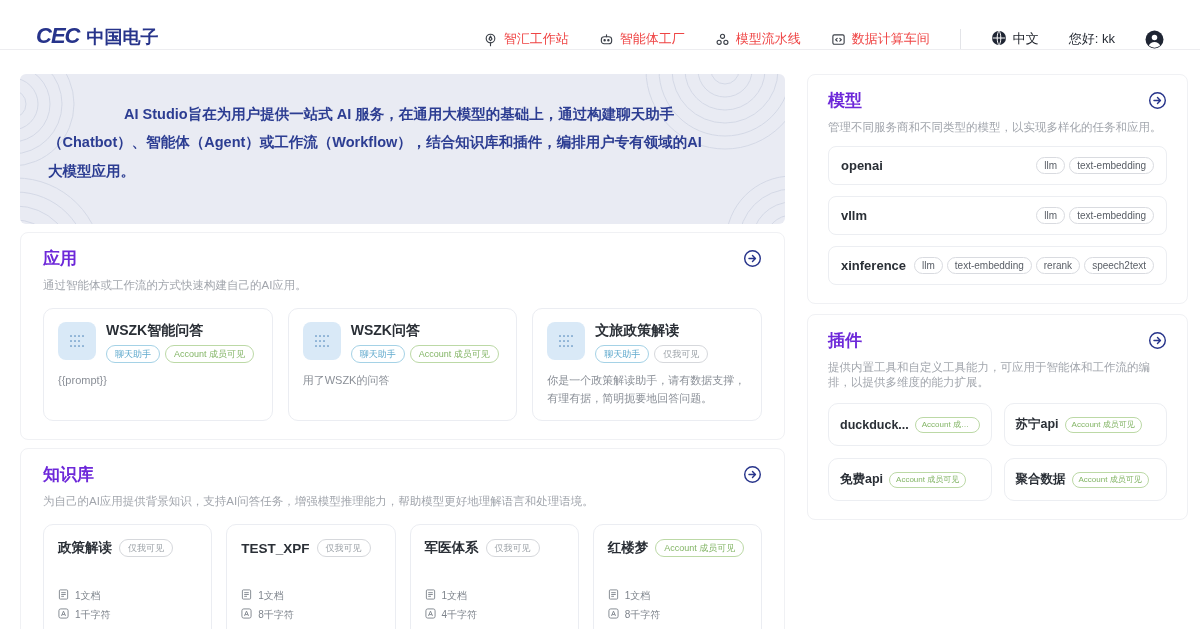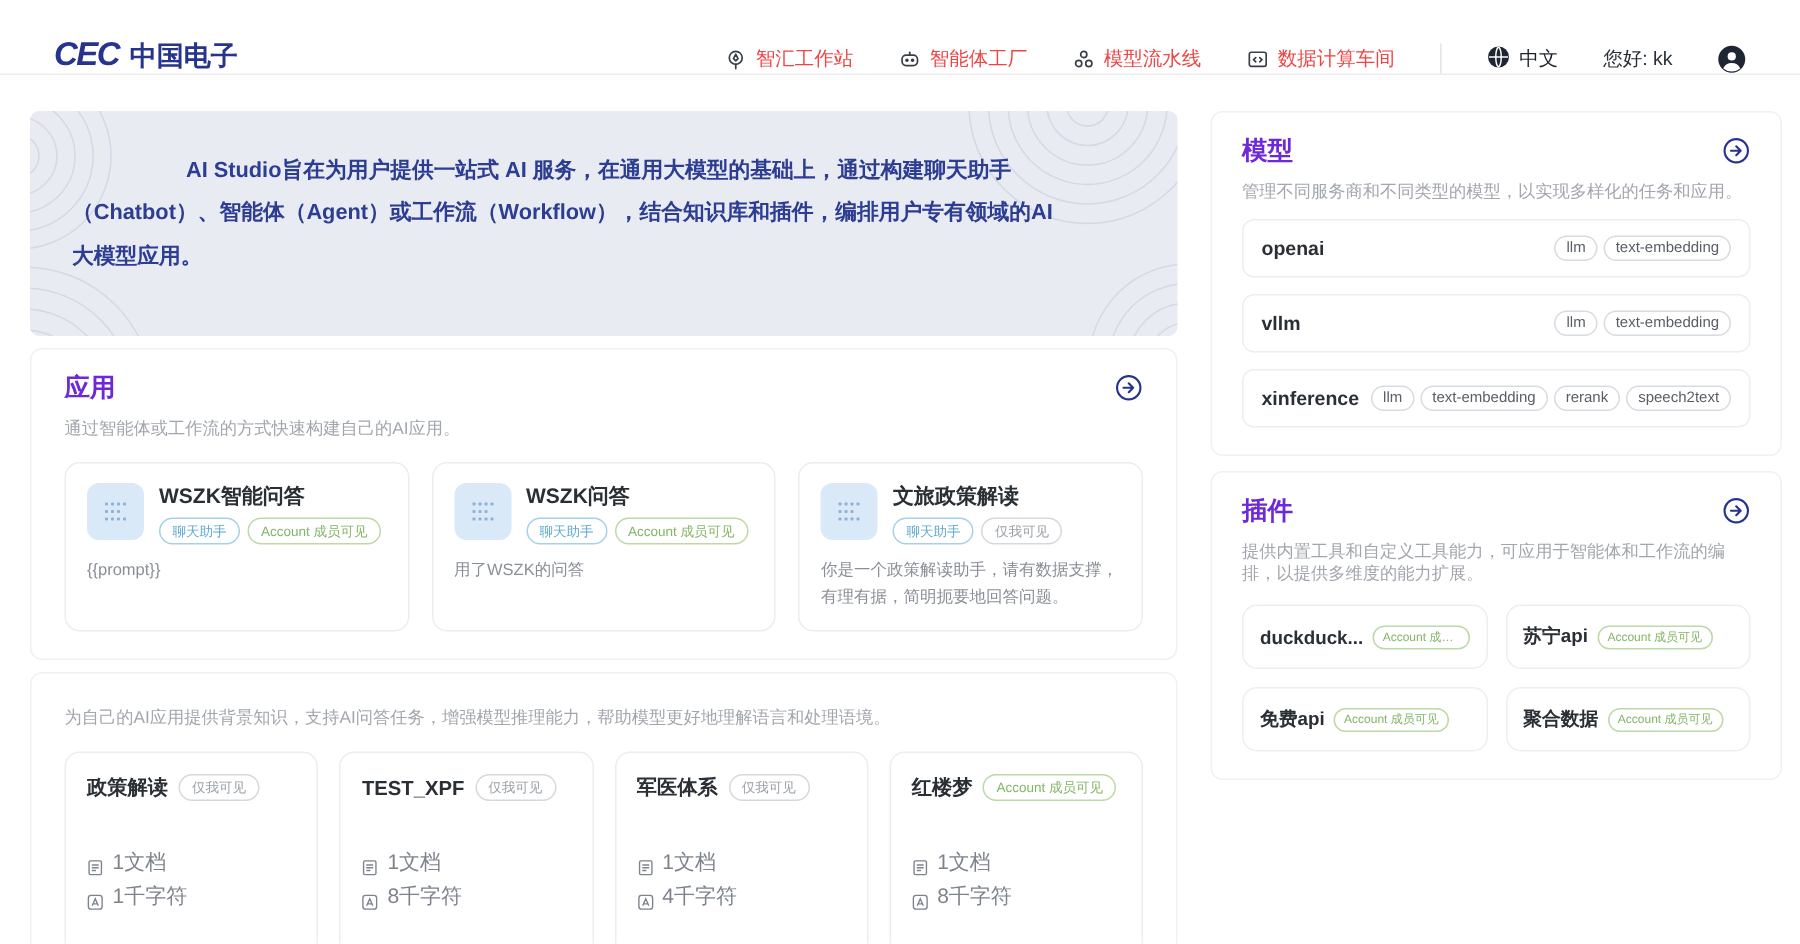--- a/index.html
+++ b/index.html
@@ -56,21 +56,21 @@
   .app-desc { margin-top:9px; font-size:11px; color:#8a8f97; line-height:1.6;
     display:-webkit-box; -webkit-line-clamp:2; -webkit-box-orient:vertical; overflow:hidden; }
 
   
   .kb-cards { display:flex; gap:14px; margin-top:15px; }
   .kb-card { flex:1; border:1px solid #ebedf2; border-radius:10px; padding:14px; height:170px;
     cursor:pointer; background:#fff; }
   .kb-title-row { display:flex; align-items:center; gap:7px; }
   .kb-title { font-size:13.5px; font-weight:bold; color:#2a2f36; white-space:nowrap; }
   .kb-stats { margin-top:32px; display:flex; flex-direction:column; gap:5px; color:#7d838b; }
-  .kb-stat { display:flex; align-items:flex-end; gap:6px; font-size:14px; }
+  .kb-stat { display:flex; align-items:flex-start; gap:6px; font-size:10px; }
   .kb-stat svg { flex-shrink:0; }
 
   
   .model-row { display:flex; align-items:center; justify-content:space-between; gap:8px;
     border:1px solid #eceef2; border-radius:8px; padding:10px 12px; margin-top:11px;
     cursor:pointer; background:#fff; }
   .model-name { font-size:13px; font-weight:bold; color:#2a2f36; }
   .model-tags { display:flex; gap:4px; }
   .mpill { border:1px solid #d9dbe0; color:#595e66; border-radius:999px;
     font-size:10px; padding:2px 7px; white-space:nowrap; }
@@ -277,20 +277,29 @@
                 <span class="pill gray">仅我可见</span>
               </div>
             </div>
           </div>
           <div class="app-desc">你是一个政策解读助手，请有数据支撑，有理有据，简明扼要地回答问题。</div>
         </div>
       </div>
     </section>
 
     <section class="panel sec">
+      <div class="sec-head">
+        <span class="sec-title">知识库</span>
+        <span class="arrow-btn">
+          <svg width="19" height="19" viewBox="0 0 20 20">
+              <circle cx="10" cy="10" r="8.2" fill="none" stroke="#27348b" stroke-width="1.5"></circle>
+              <path d="M6.3 10h6.6M10 6.9 13.1 10 10 13.1" fill="none" stroke="#27348b" stroke-width="1.5" stroke-linecap="round" stroke-linejoin="round"></path>
+            </svg>
+        </span>
+      </div>
       <div class="sec-sub">为自己的AI应用提供背景知识，支持AI问答任务，增强模型推理能力，帮助模型更好地理解语言和处理语境。</div>
 
       <div class="kb-cards">
 
         <div class="kb-card">
           <div class="kb-title-row">
             <span class="kb-title">政策解读</span>
             <span class="pill gray">仅我可见</span>
           </div>
           <div class="kb-stats">

